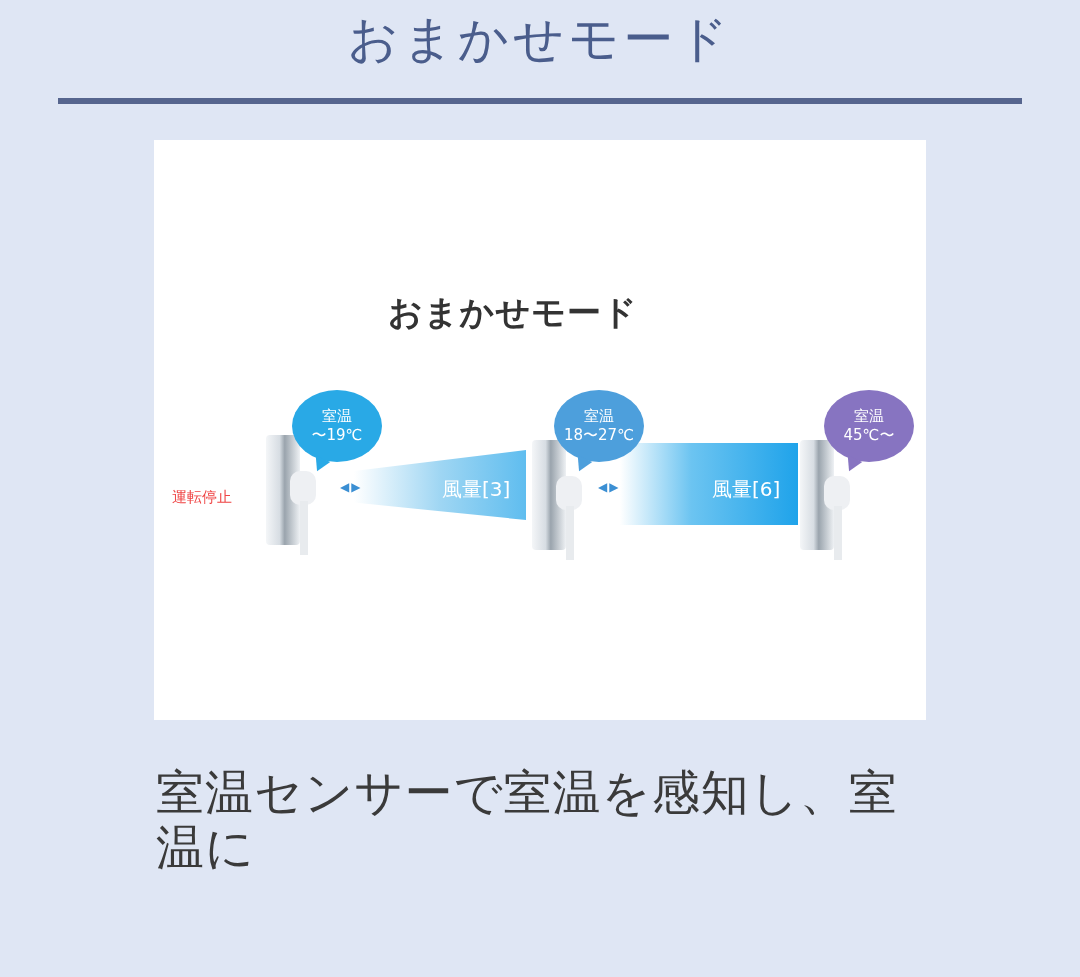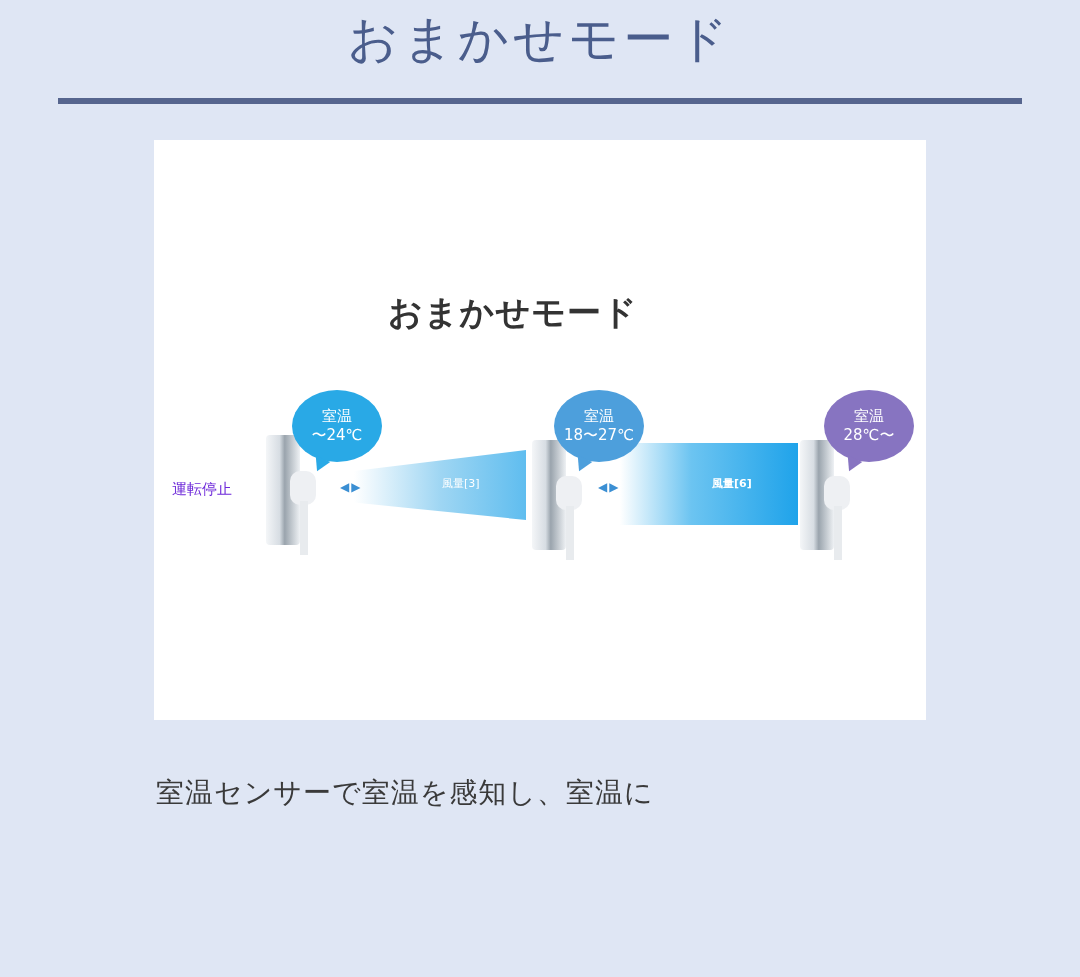--- a/index.html
+++ b/index.html
@@ -15,66 +15,66 @@
   .b3{left:670px;top:250px;background:#8774c1;border-color:#8774c1;}
   .fan{position:absolute;width:34px;height:110px;background:linear-gradient(90deg,#f4f6f8,#d7dde3 40%,#9aa4ad 55%,#eef1f4);border-radius:4px;}
   .fan .head{position:absolute;left:24px;top:36px;width:26px;height:34px;background:#eef0f3;border-radius:10px;}
   .fan .pole{position:absolute;left:34px;top:66px;width:8px;height:54px;background:#e8ebee;}
   .f1{left:112px;top:295px;}
   .f2{left:378px;top:300px;}
   .f3{left:646px;top:300px;}
   .beam{position:absolute;height:70px;}
   .beam1{left:200px;top:310px;width:172px;background:linear-gradient(90deg,rgba(255,255,255,1),#9fd6f3 50%,#5fbdef);clip-path:polygon(0 30%,100% 0,100% 100%,0 75%);}
   .beam2{left:466px;top:303px;width:178px;height:82px;background:linear-gradient(90deg,rgba(255,255,255,1),#6cc4f1 40%,#1fa3ea);}
-  .beam-label{position:absolute;color:#fff;font-size:11px;}
-  .stop{position:absolute;left:18px;top:340px;font-size:15px;color:#6d28d9;}
+  .beam-label{position:absolute;color:#fff;font-size:20px;}
+  .stop{position:absolute;left:18px;top:348px;font-size:15px;color:#ef4444;}
   .arrows{position:absolute;font-size:12px;color:#3b8fd3;letter-spacing:2px;}
-  .desc{position:absolute;left:156px;top:765px;width:760px;font-size:28px;line-height:55px;color:#3a3a3a;letter-spacing:1px;}
+  .desc{position:absolute;left:156px;top:765px;width:760px;font-size:48px;line-height:55px;color:#3a3a3a;letter-spacing:1px;}
 </style>
 </head>
 <body>
 
 <div class="title">おまかせモード</div>
 <div class="rule"></div>
 
 <div class="panel">
   <div class="inner-title">おまかせモード</div>
 
   <div class="stop">運転停止</div>
 
   <div class="beam beam1"></div>
   <div class="beam-label" style="left:288px;top:336px;">風量[3]</div>
   <div class="beam beam2"></div>
-  <div class="beam-label" style="left:558px;top:336px;font-weight:bold;">風量[6]</div>
+  <div class="beam-label" style="left:558px;top:336px;">風量[6]</div>
 
   <div class="fan f1">
       <div class="head"></div>
       <div class="pole"></div>
     </div>
   <div class="fan f2">
       <div class="head"></div>
       <div class="pole"></div>
     </div>
   <div class="fan f3">
       <div class="head"></div>
       <div class="pole"></div>
     </div>
 
   <div class="arrows" style="left:186px;top:340px;">◀▶</div>
   <div class="arrows" style="left:444px;top:340px;">◀▶</div>
 
   <div class="bubble b1">
     <span>室温</span>
-    <span>〜24℃</span>
+    <span>〜19℃</span>
   </div>
   <div class="bubble b2">
     <span>室温</span>
     <span>18〜27℃</span>
   </div>
   <div class="bubble b3">
     <span>室温</span>
-    <span>28℃〜</span>
+    <span>45℃〜</span>
   </div>
 </div>
 
 <div class="desc">
   <div>室温センサーで室温を感知し、室温に</div>
 </div>
 
 </body></html>

